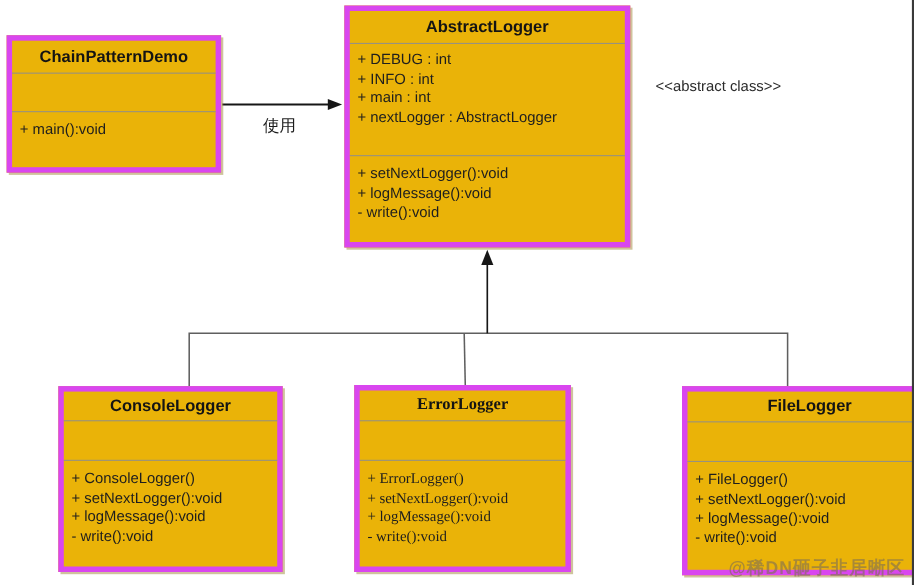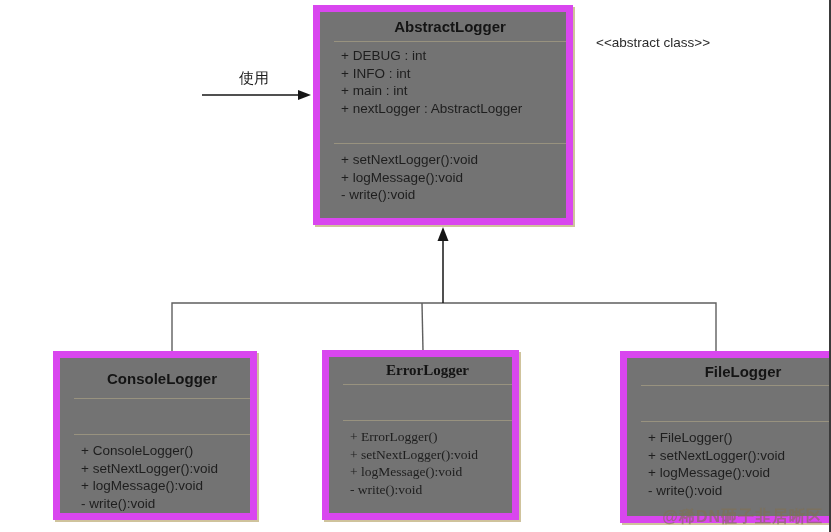--- a/index.html
+++ b/index.html
@@ -2,32 +2,32 @@
 <html><head>
 <meta charset="utf-8">
 <style>
   html,body{margin:0;padding:0;background:#fff;}
   #canvas{
     position:relative;width:831px;height:532px;background:#ffffff;
     font-family:"Liberation Sans","DejaVu Sans",sans-serif;overflow:hidden;
   }
   .right-edge{position:absolute;top:0;right:0;width:2px;height:532px;background:#3a3a3a;}
   .uml-box{
-    position:absolute;background:#737373;border:7px solid #d946ef;
-    box-shadow:2px 2px 0 rgba(167,146,74,0.55);box-sizing:border-box;padding-left:14px;
+    position:absolute;background:#eab308;border:5px solid #d946ef;
+    box-shadow:2px 2px 0 rgba(167,146,74,0.55);box-sizing:border-box;
   }
   .uml-title{
     font-weight:bold;font-size:15px;color:#141414;text-align:center;
     display:flex;align-items:center;justify-content:center;
     border-bottom:1px solid #98927f;box-sizing:border-box;
   }
   .uml-attrs{border-bottom:1px solid #98927f;box-sizing:border-box;padding-top:5px;}
   .uml-methods{box-sizing:border-box;padding-top:7px;}
   .uml-line{font-size:13.5px;color:#1e1e1e;line-height:17.5px;padding:0 7px;white-space:nowrap;}
-  .float-label{position:absolute;color:#2b2b2b;}
+  .float-label{position:absolute;color:#2b2b2b;margin-top:36px;}
   #note-abstract{left:596px;top:35px;font-size:13.5px;}
   #use-label{left:228px;top:69px;width:52px;text-align:center;font-size:15px;color:#1c1c1c;}
   #watermark{
     position:absolute;right:8px;bottom:4px;font-size:16px;font-weight:bold;
     color:rgba(128,112,82,0.62);letter-spacing:1px;filter:blur(0.4px);
     transform:scaleY(1.05);
   }
   svg.connectors{position:absolute;left:0;top:0;pointer-events:none;}
 </style>
 </head>
@@ -43,38 +43,45 @@
     </g>
 
     <g>
       <polyline points="172,351 172,303 716,303 716,351" fill="none" stroke="#5f5f5f" stroke-width="1.4"></polyline>
       <line x1="422" y1="303" x2="423" y2="351" stroke="#5f5f5f" stroke-width="1.4"></line>
       <line x1="443" y1="303" x2="443" y2="236" stroke="#161616" stroke-width="1.5"></line>
       <polygon points="443,227 437.5,241 448.5,241" fill="#161616"></polygon>
     </g>
   </svg>
 
+  <div class="uml-box" style="left:6px;top:32px;width:195px;height:125px;">
+    <div class="uml-title" style="height:30px;">ChainPatternDemo</div>
+    <div class="uml-attrs" style="height:35px;"></div>
+    <div class="uml-methods">
+      <div class="uml-line">+ main():void</div>
+    </div>
+  </div>
 
   <div class="uml-box" style="left:313px;top:5px;width:260px;height:220px;">
     <div class="uml-title" style="height:30px;">AbstractLogger</div>
     <div class="uml-attrs" style="height:102px;">
       <div class="uml-line">+ DEBUG : int</div>
       <div class="uml-line">+ INFO : int</div>
       <div class="uml-line">+ main : int</div>
       <div class="uml-line">+ nextLogger : AbstractLogger</div>
     </div>
     <div class="uml-methods">
       <div class="uml-line">+ setNextLogger():void</div>
       <div class="uml-line">+ logMessage():void</div>
       <div class="uml-line">- write():void</div>
     </div>
   </div>
 
   <div class="uml-box" style="left:53px;top:351px;width:204px;height:169px;">
-    <div class="uml-title" style="height:41px;">ConsoleLogger</div>
+    <div class="uml-title" style="height:27px;">ConsoleLogger</div>
     <div class="uml-attrs" style="height:36px;"></div>
     <div class="uml-methods">
       <div class="uml-line">+ ConsoleLogger()</div>
       <div class="uml-line">+ setNextLogger():void</div>
       <div class="uml-line">+ logMessage():void</div>
       <div class="uml-line">- write():void</div>
     </div>
   </div>
 
   <div class="uml-box" style="left:322px;top:350px;width:197px;height:170px;font-family:Liberation Serif, serif;">

